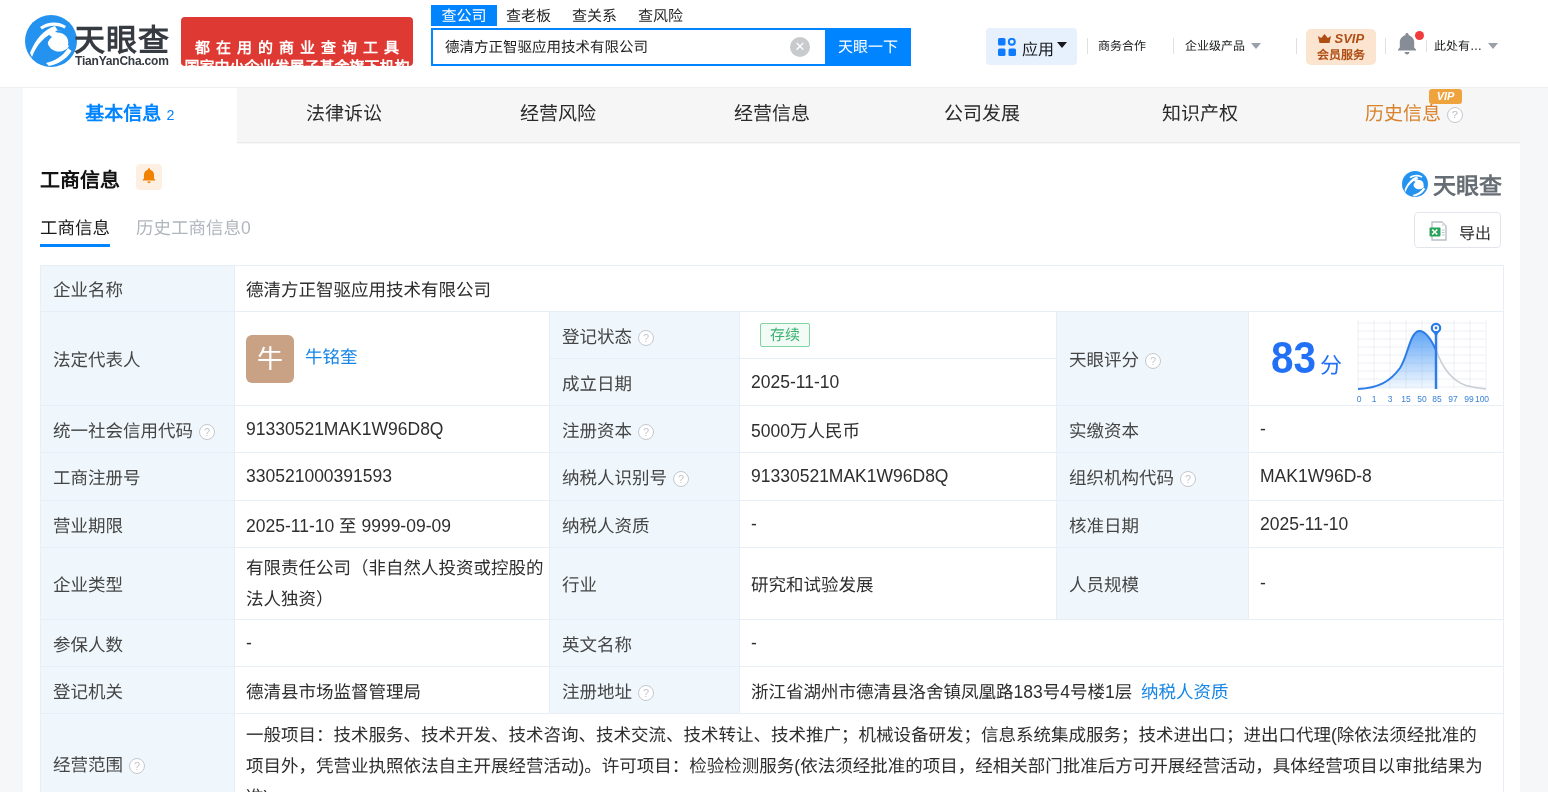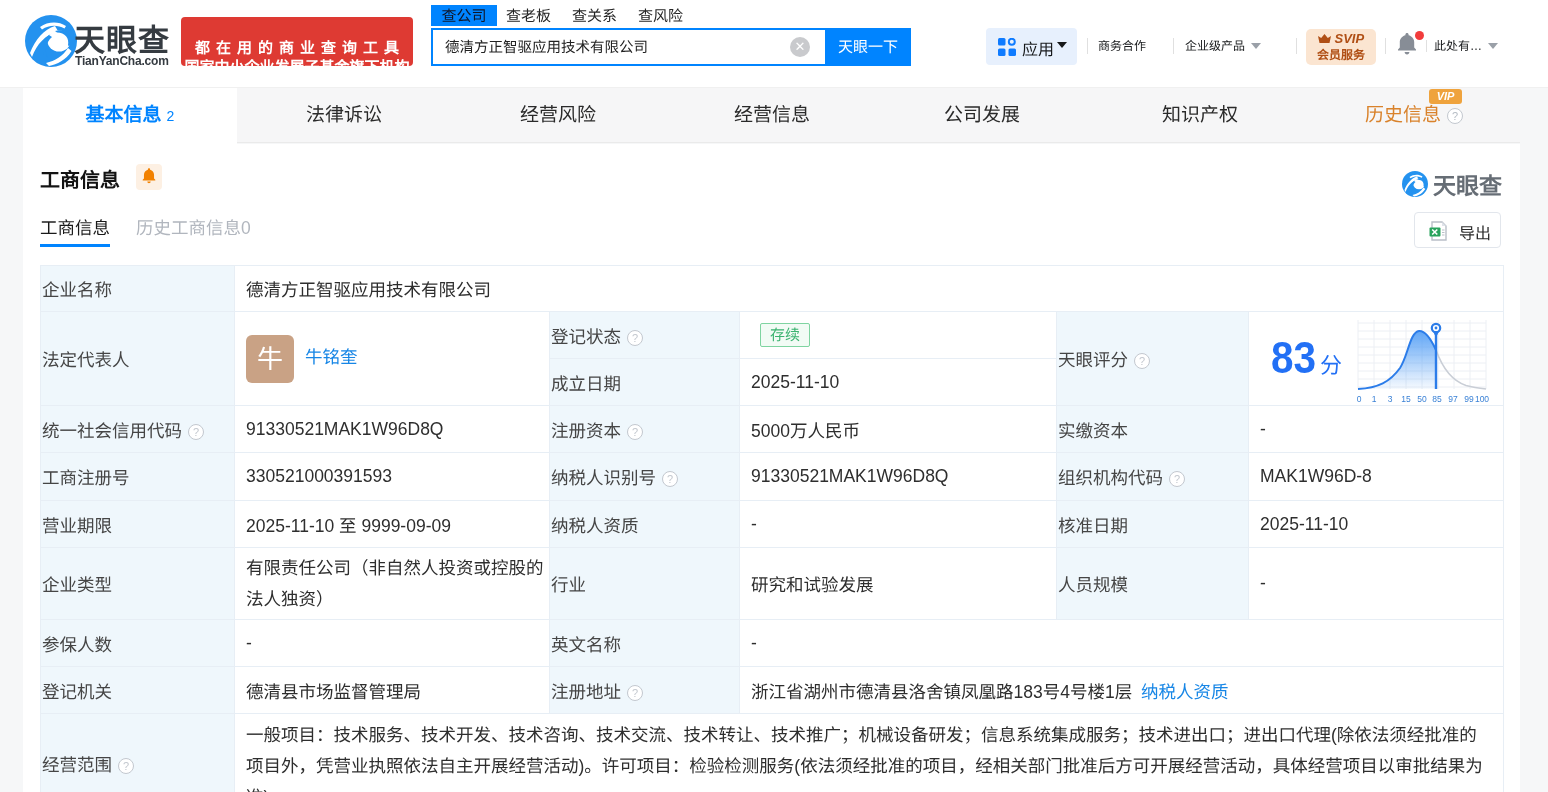--- a/index.html
+++ b/index.html
@@ -12,61 +12,61 @@
 #header { position:absolute; left:0; top:0; width:1548px; height:88px; background:#fff; border-bottom:1px solid #f0f0f0; z-index:5; }
 #logo-text { position:absolute; left:74px; top:15px; font-size:31px; font-weight:bold; color:#353b41; letter-spacing:1px; }
 #logo-sub { position:absolute; left:75px; top:54px; font-size:12px; font-weight:bold; color:#353b41; letter-spacing:-0.2px; }
 #redbox { position:absolute; left:181px; top:17px; width:232px; height:49px; background:#de3a33; border-radius:4px; color:#fff; text-align:center; }
 #redbox .l1 { margin-top:21px; font-size:15px; font-weight:bold; letter-spacing:6px; text-indent:6px; line-height:19px; }
 #redbox .l2 { font-size:15px; font-weight:bold; letter-spacing:0; line-height:19px; }
 
 
 #stabs { position:absolute; left:431px; top:5px; height:21px; }
 #stabs .st { display:inline-block; font-size:15px; color:#252525; line-height:21px; vertical-align:top; margin-right:21px; }
-#stabs .st.on { background:#0084ff; color:#0f172a; padding:0 10.5px; margin-right:9px;text-align:right; }
+#stabs .st.on { background:#0084ff; color:#ffffff; padding:0 10.5px; margin-right:9px;text-align:right; }
 #sinput { position:absolute; left:431px; top:28px; width:394px; height:38px; background:#fff; border:2px solid #0084ff; border-right:none; font-size:14.5px; color:#222; line-height:34px; padding-left:12px; }
 #sclear { position:absolute; left:790px; top:37px; width:20px; height:20px; border-radius:50%; background:#c9cacd; color:#fff; text-align:center; line-height:19px; font-size:13px; }
 #sbtn { position:absolute; left:825px; top:28px; width:86px; height:38px; background:#0084ff; color:#fff; font-size:15px; text-align:center; line-height:38px; }
 
 
 #appchip { position:absolute; left:986px; top:28px; width:91px; height:37px; background:#e7f0fd; border-radius:4px; }
 #appchip .txt { position:absolute; left:36px; top:8px; font-size:16px; color:#16181a; }
 .hsep { position:absolute; top:38px; width:1px; height:16px; background:#e0e0e0; }
 .hlink { position:absolute; top:36px; font-size:12px; color:#16181a; }
 .caret { display:inline-block; width:0; height:0; border-left:5px solid transparent; border-right:5px solid transparent; border-top:6px solid #60666e; vertical-align:middle; margin-left:6px; margin-top:-2px; }
 .caret.gray { border-top-color:#9aa0a8; }
 #svip { position:absolute; left:1306px; top:29px; width:70px; height:36px; background:#fbe5d1; border-radius:5px; text-align:center; }
 #svip .s1 { font-size:13px; font-weight:bold; font-style:italic; color:#b04f15; margin-top:2px; }
 #svip .s2 { font-size:12px; font-weight:bold; color:#b04f15; margin-top:-1px; }
 #belldot { position:absolute; left:1415px; top:31px; width:9px; height:9px; border-radius:50%; background:#f23c3c; }
 
 
 #navbar { position:absolute; left:23px; top:88px; width:1497px; height:55px; background:#f6f6f7; border-bottom:1px solid #eaeaea; }
-.ntab { position:absolute; top:0; width:214px; height:55px; text-align:center; line-height:54px; font-size:19px; color:#2a2a2a; }
+.ntab { position:absolute; top:0; width:214px; height:55px; text-align:center; line-height:54px; font-size:19px; color:#2a2a2a;font-family:Liberation Mono, monospace; }
 .ntab.on { background:#fff; color:#0084ff; font-weight:bold; border-bottom:1px solid #fff; height:56px; }
 .ntab.on sup2 { font-size:14px; font-weight:normal; margin-left:5px; }
 .ntab.vip { color:#d9822b; }
 
 
 #card { position:absolute; left:23px; top:144px; width:1497px; height:648px; background:#fff; }
 #h1row { position:absolute; left:17px; top:20px; }
 #h1row .t { font-size:20px; font-weight:bold; color:#131313; }
 #wmark { position:absolute; right:18px; top:23px; }
 #wmark .t { font-size:23px; font-weight:bold; color:#666d75; margin-left:5px; vertical-align:middle; }
 
 #subtabs { position:absolute; left:17px; top:70px; }
 #subtabs .a { display:inline-block; font-size:17.5px; color:#1a1a1a; padding-bottom:5px; border-bottom:3px solid #0084ff; }
 #subtabs .b { display:inline-block; font-size:17.5px; color:#b1b6be; margin-left:26px; }
 #export { position:absolute; left:1391px; top:68px; width:87px; height:36px; border:1px solid #e2e6ec; border-radius:4px; background:#fff; }
 #export .t { position:absolute; left:44px; top:7px; font-size:16px; color:#2a2a2a; }
 
 
 #tbl { position:absolute; left:17px; top:121px; width:1463px; border-collapse:collapse; table-layout:fixed; }
 #tbl td { border:1px solid #e7eef5; font-size:17.5px; vertical-align:middle; }
-#tbl td.lb { background:#eff7fc; color:#454545; padding-left:1px; }
+#tbl td.lb { background:#eff7fc; color:#454545; padding-left:12px; }
 #tbl td.vl { background:#fff; color:#2e2e2e; padding-left:11px; }
 .q { display:inline-block; width:16px; height:16px; border:1px solid #c3c8cf; border-radius:50%; color:#c3c8cf; font-size:11px; line-height:14px; text-align:center; vertical-align:middle; margin-left:6px; background:#fff; }
 .greentag { display:inline-block; border:1px solid #7fd4a1; color:#3bb370; background:#f2fbf5; font-size:15px; line-height:22px; padding:0 9px; border-radius:2px; }
 .bluelink { color:#1786e6; }
 #avatar { display:inline-block; width:48px; height:48px; background:#c9a285; border-radius:6px; color:#fff; font-size:26px; text-align:center; line-height:48px; vertical-align:middle; }
 #score83 { position:absolute; left:22px; top:23px; font-size:45px; line-height:45px; font-weight:bold; color:#2270f5; display:inline-block; transform:scaleX(0.9); transform-origin:left top; }
 #fen83 { position:absolute; left:71px; top:43px; font-size:22px; line-height:22px; color:#2270f5; }
 </style>
 </head>
 <body>

